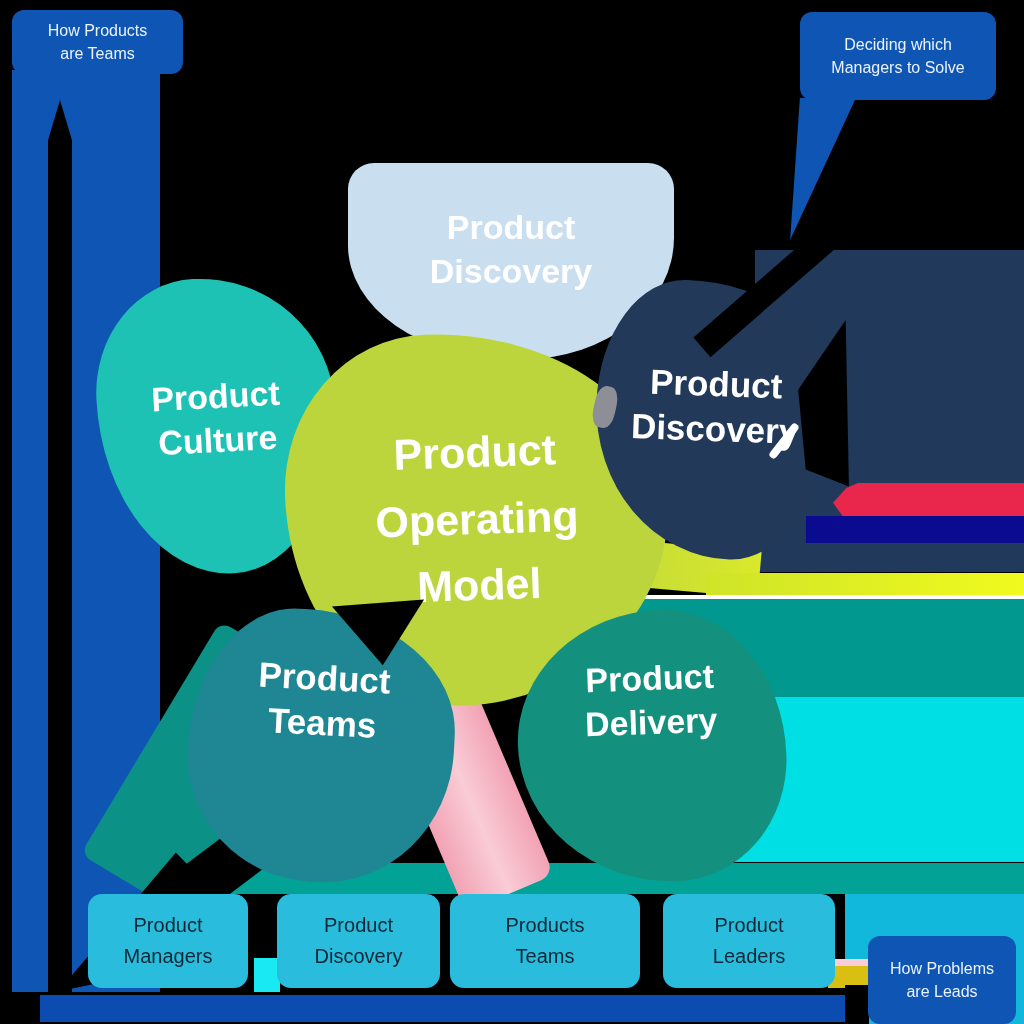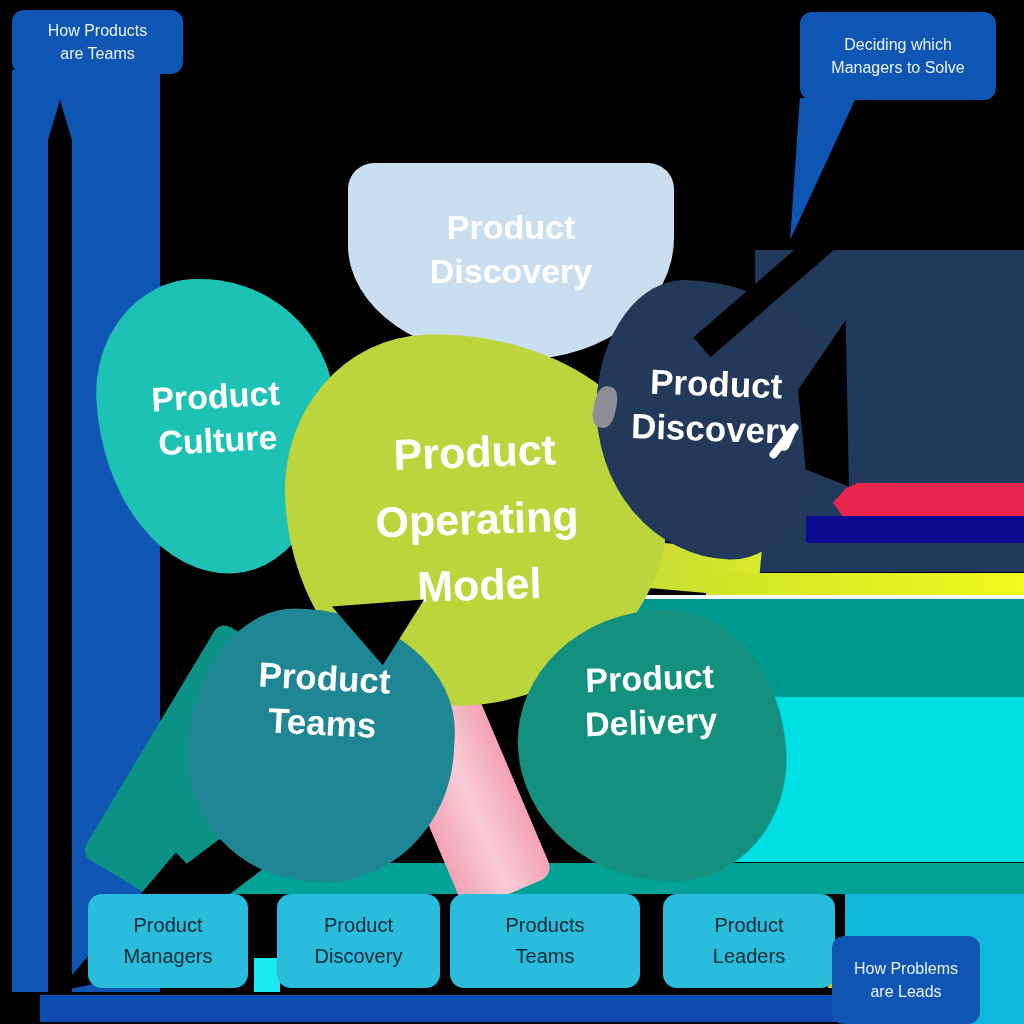--- a/index.html
+++ b/index.html
@@ -126,18 +126,18 @@
     <span class="l">are Teams</span>
   </div>
 
   <div class="abs" style="left:788px;top:98px;width:70px;height:142px;background:#0f56b4;
               clip-path:polygon(17% 0,97% 0,3% 100%);"></div>
   <div class="abs cornerbox" style="left:800px;top:12px;width:196px;height:88px;background:#0f56b4;font-size:16px;">
     <span class="l">Deciding which</span>
     <span class="l">Managers to Solve</span>
   </div>
 
-  <div class="abs cornerbox" style="left:832px;top:936px;width:148px;height:88px;background:#0f56b4;font-size:16px;">
+  <div class="abs cornerbox" style="left:868px;top:936px;width:148px;height:88px;background:#0f56b4;font-size:16px;">
     <span class="l">How Problems</span>
     <span class="l">are Leads</span>
   </div>
 
 </div>
 
 </body></html>

